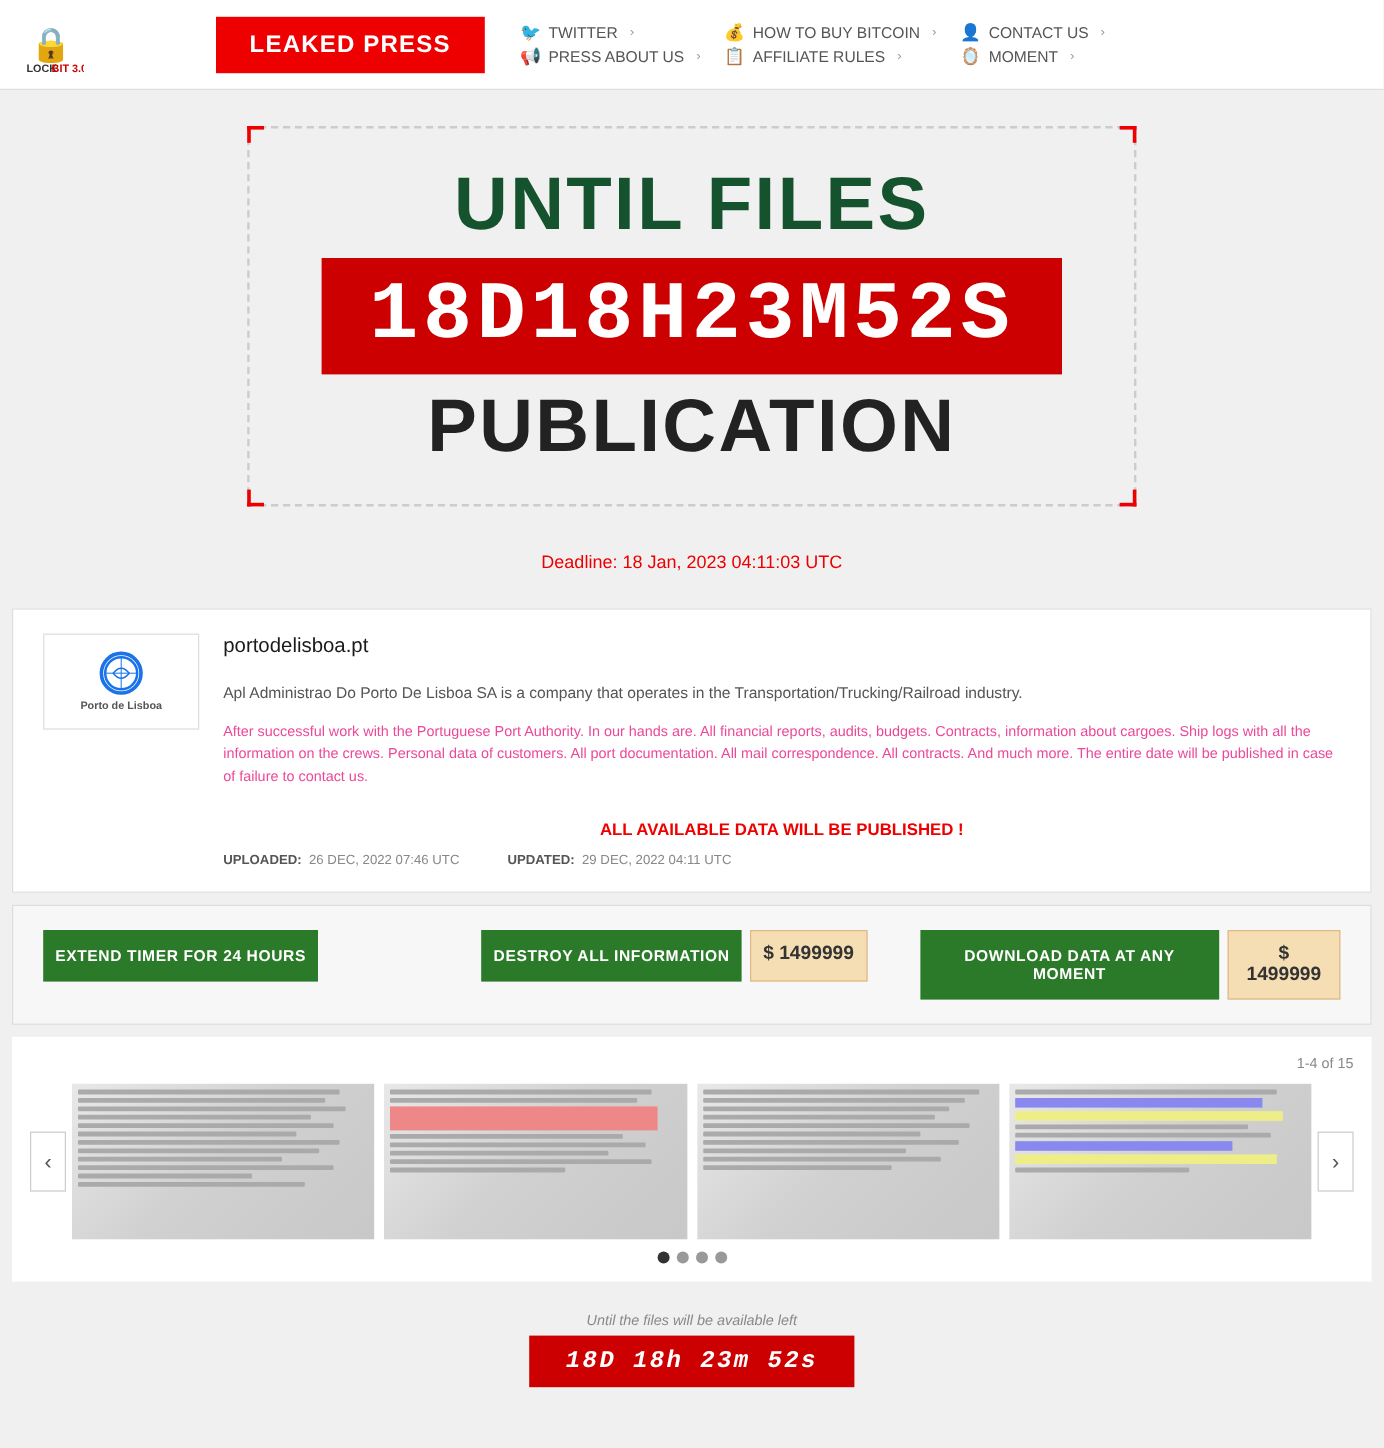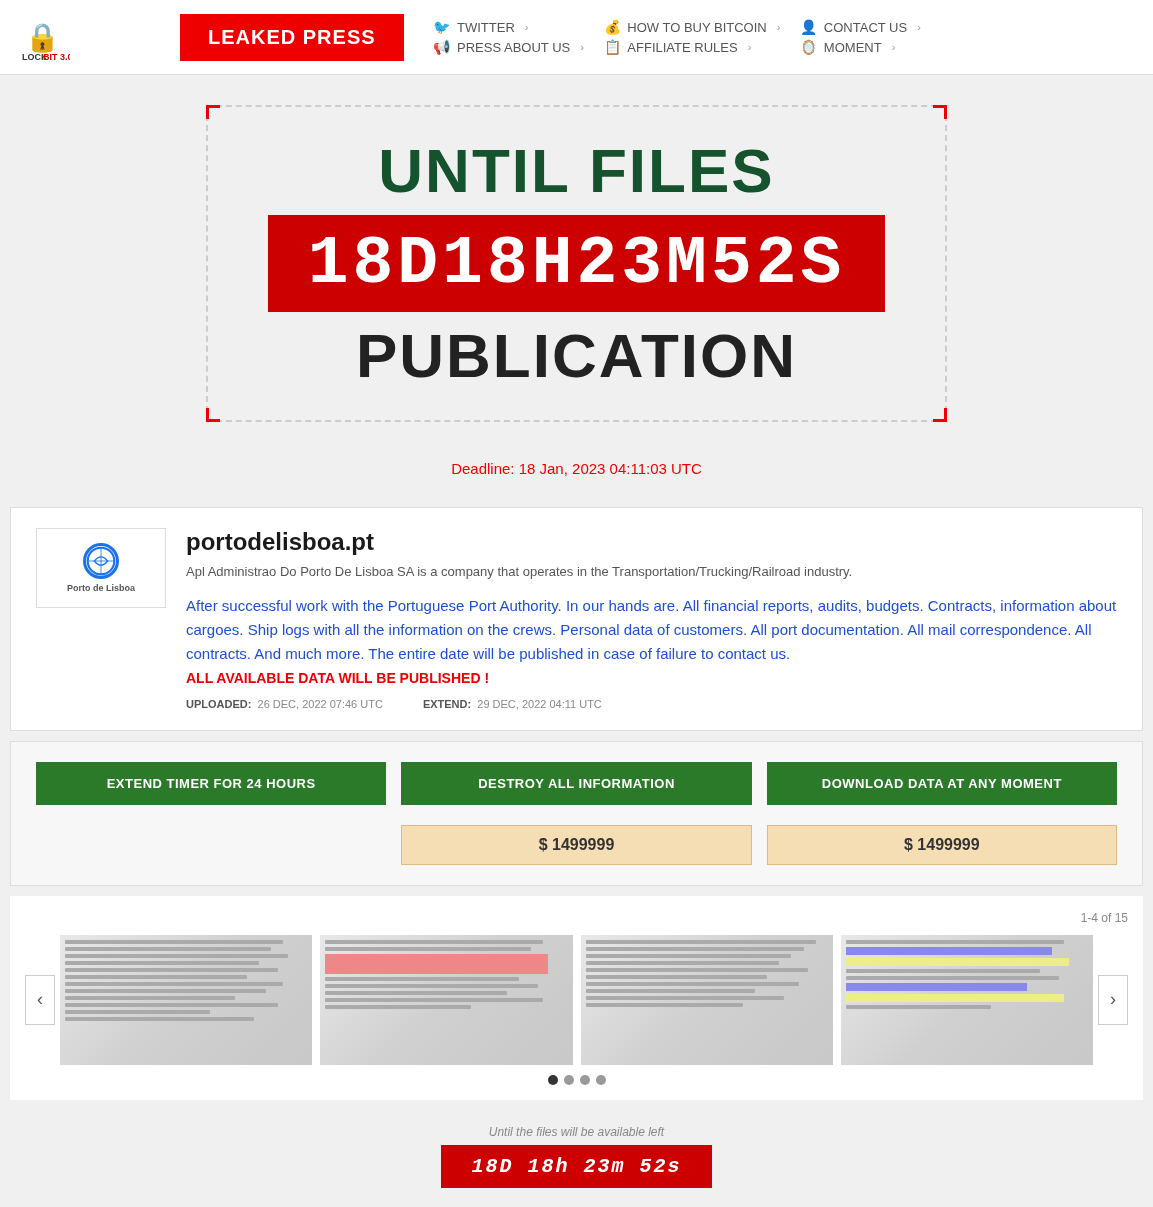--- a/index.html
+++ b/index.html
@@ -148,42 +148,43 @@
       color: #1a73e8;
     }
     .company-logo-name {
       font-size: 9px;
       color: #555;
       font-weight: bold;
       text-align: center;
     }
     .company-info { flex: 1; }
     .company-name {
-      font-size: 24px;
-      font-weight: bold;
+      font-size: 17px;
+      font-weight: normal;
       color: #1a1a1a;
-      margin-bottom: 6px;
+      margin-bottom: 20px;
     }
     .company-desc {
       font-size: 13px;
       color: #555;
       margin-bottom: 12px;
       line-height: 1.5;
     }
     .company-detail {
-      font-size: 15px;
-      color: #1d4ed8;
+      font-size: 12px;
+      color: #ec4899;
       line-height: 1.6;
-      margin-bottom: 4px;
+      margin-bottom: 26px;
     }
     .warning-text {
       color: #e00;
       font-weight: bold;
       font-size: 14px;
       margin-bottom: 12px;
+      text-align: center;
     }
     .meta-row {
       display: flex;
       gap: 40px;
       font-size: 11px;
       color: #888;
     }
     .meta-row strong { color: #555; }
 
     
@@ -191,23 +192,23 @@
       background: #f7f7f7;
       border: 1px solid #ddd;
       margin: 0 10px 10px;
       padding: 20px 25px;
       display: flex;
       gap: 15px;
       align-items: flex-start;
     }
     .action-col {
       display: flex;
-      flex-direction: column;
+      flex-direction: row;
       flex: 1;
-      gap: 20px;
+      gap: 7px;
     }
     .action-btn-green {
       background: #2a7a2a;
       color: #fff;
       border: none;
       padding: 14px 10px;
       font-size: 13px;
       font-weight: bold;
       letter-spacing: 0.5px;
       cursor: pointer;
@@ -405,21 +406,21 @@
     <div class="company-name">portodelisboa.pt</div>
     <div class="company-desc">Apl Administrao Do Porto De Lisboa SA is a company that operates in the Transportation/Trucking/Railroad industry.</div>
     <div class="company-detail">After successful work with the Portuguese Port Authority. In our hands are. All financial reports, audits, budgets. Contracts, information about cargoes. Ship logs with all the information on the crews. Personal data of customers. All port documentation. All mail correspondence. All contracts. And much more. The entire date will be published in case of failure to contact us.</div>
     <div class="warning-text">ALL AVAILABLE DATA WILL BE PUBLISHED !</div>
     <div class="meta-row">
       <span>
         <strong>UPLOADED:</strong>
         &nbsp;<span>26 DEC, 2022 07:46 UTC</span>
       </span>
       <span>
-        <strong>EXTEND:</strong>
+        <strong>UPDATED:</strong>
         &nbsp;<span>29 DEC, 2022 04:11 UTC</span>
       </span>
     </div>
   </div>
 </div>
 
 <div class="actions-section">
   <div class="action-col">
     <button class="action-btn-green">EXTEND TIMER FOR 24 HOURS</button>
   </div>

